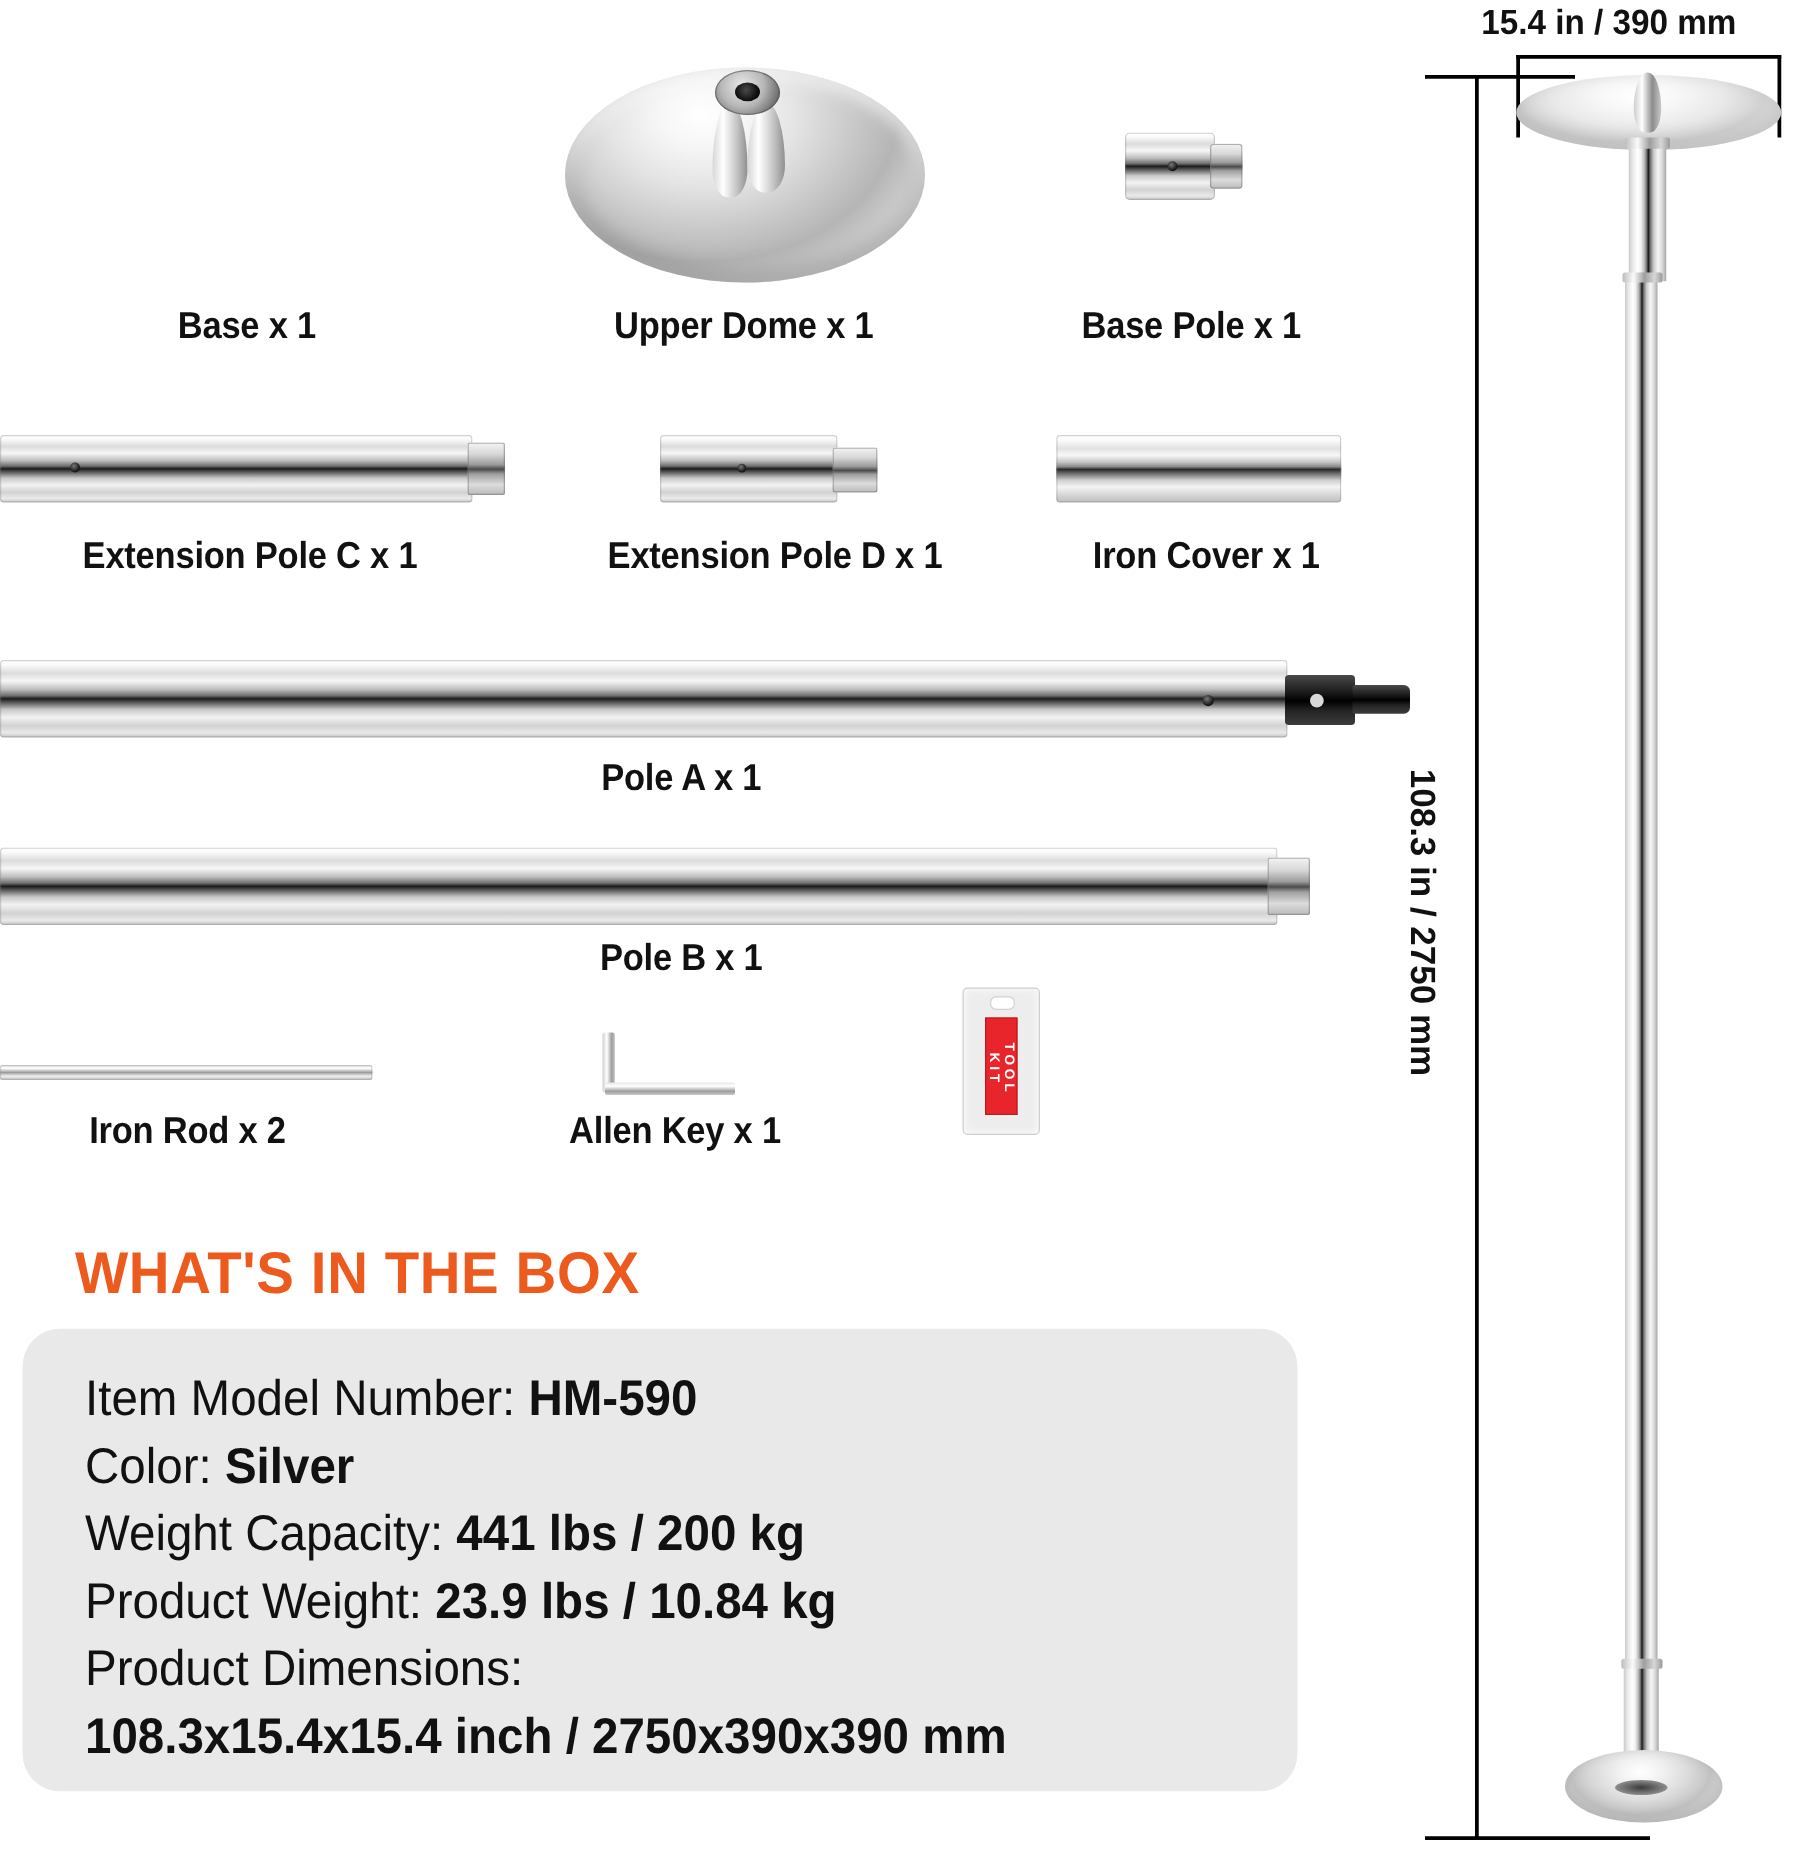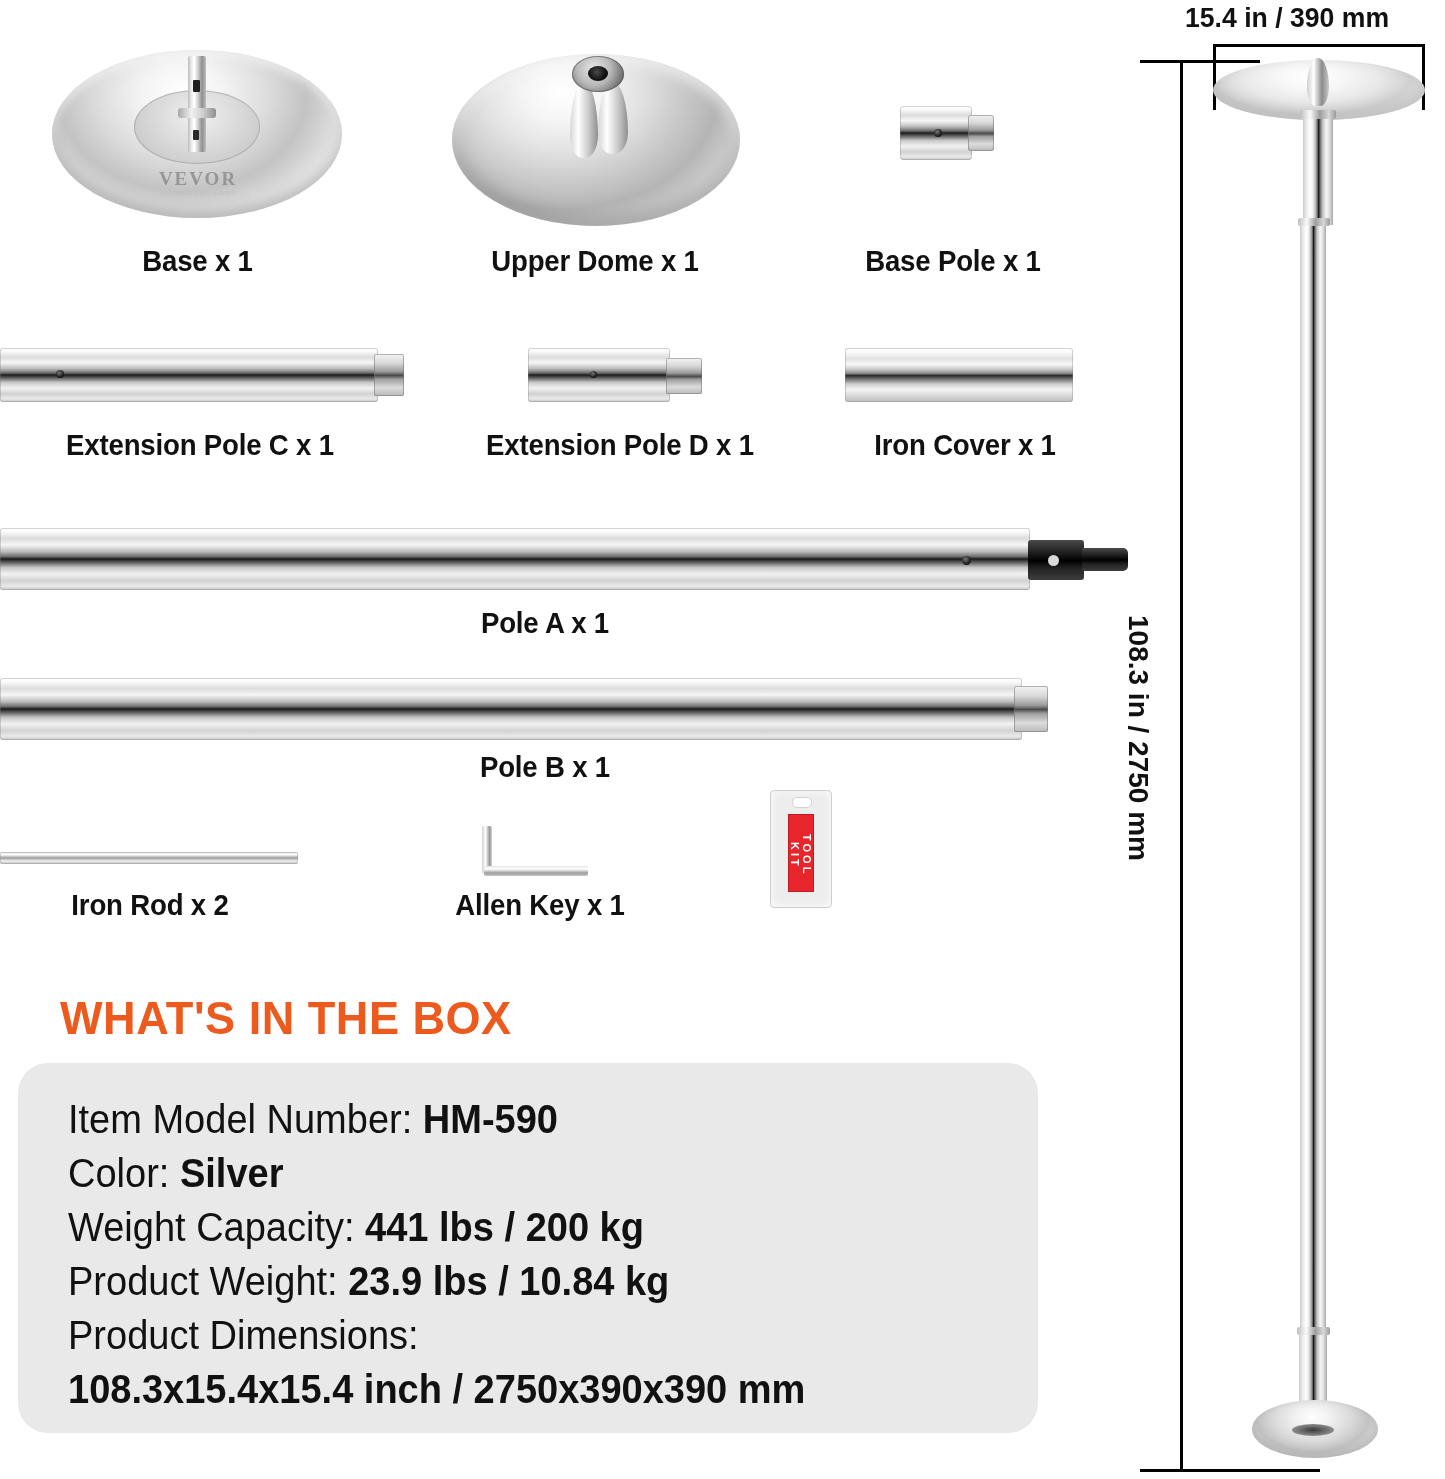--- a/index.html
+++ b/index.html
@@ -212,30 +212,20 @@
       #ffffff 0%, #f2f2f2 18%, #dcdcdc 40%, #c4c4c4 60%,
       #dddddd 76%, #efefef 88%, #a9a9a9 100%);
     box-shadow:inset 0 -4px 10px rgba(130,130,130,.45);
   }
 </style>
 </head>
 <body>
 
 <div id="stage">
 
-  <div class="abs" style="left:52px;top:38px;width:290px;height:190px;">
-    <div class="disc" style="left:0;top:12px;width:290px;height:168px;"></div>
-    <div class="disc-inner" style="left:82px;top:52px;width:126px;height:74px;"></div>
-    <div class="stem" style="left:136px;top:18px;width:18px;height:96px;"></div>
-    <div class="stem-collar" style="left:126px;top:70px;width:38px;height:10px;"></div>
-    <div class="abs" style="left:141px;top:42px;width:7px;height:12px;background:#1e1e1e;border-radius:1px;"></div>
-    <div class="abs" style="left:141px;top:92px;width:6px;height:10px;background:#2a2a2a;border-radius:1px;"></div>
-    <div class="vevor" style="left:100px;top:130px;width:92px;font-size:19px;">VEVOR</div>
-    <div class="vevor-sub" style="left:86px;top:152px;width:120px;font-size:5px;letter-spacing:.5px;">CUSTOMER FIRST ALWAYS</div>
-  </div>
   <div class="label abs" style="left:55px;top:244px;width:285px;">Base x 1</div>
 
   <div class="abs" style="left:452px;top:40px;width:290px;height:190px;">
     <div class="dome" style="left:0;top:14px;width:288px;height:172px;"></div>
     <div class="dome-drip" style="left:118px;top:42px;width:28px;height:76px;"></div>
     <div class="dome-drip" style="left:146px;top:42px;width:30px;height:72px;"></div>
     <div class="dome-hub" style="left:120px;top:16px;width:52px;height:36px;"></div>
     <div class="dome-hole" style="left:136px;top:26px;width:20px;height:15px;"></div>
   </div>
   <div class="label abs" style="left:440px;top:244px;width:310px;">Upper Dome x 1</div>

